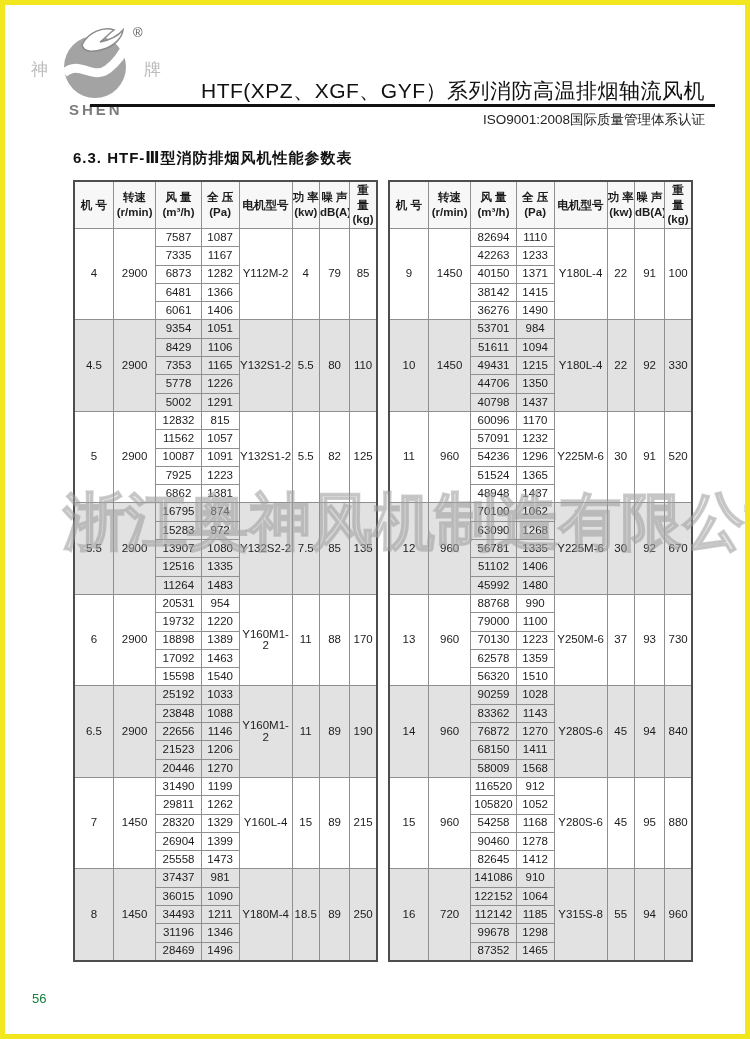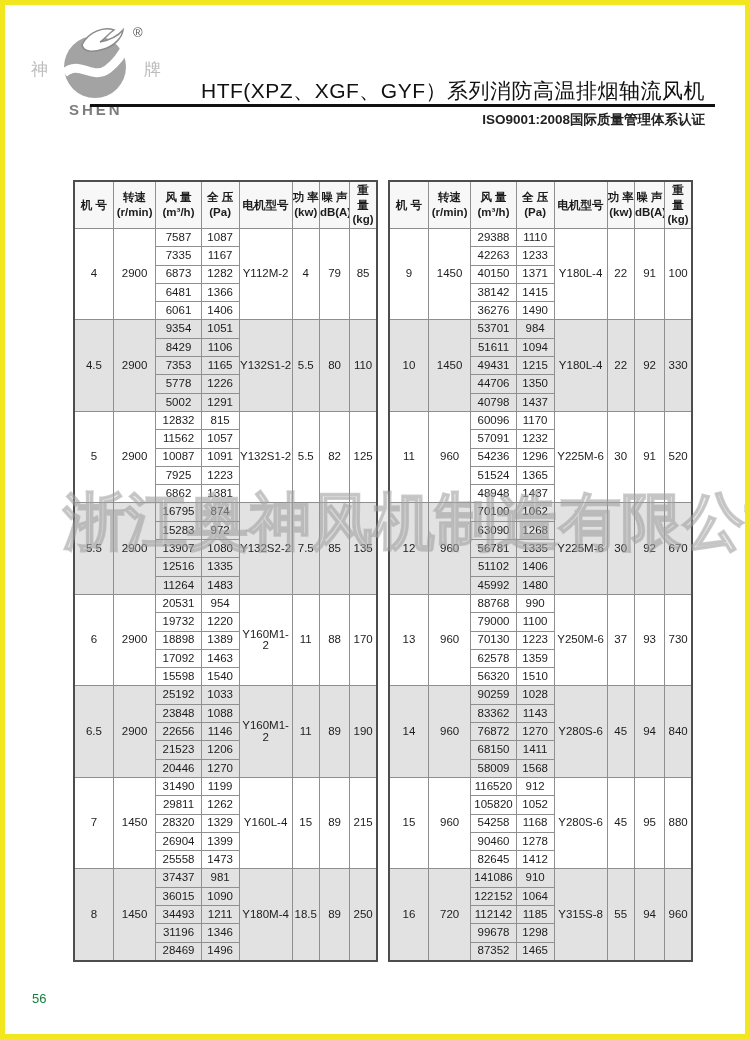--- a/index.html
+++ b/index.html
@@ -4,21 +4,21 @@
 <style>
   html,body{margin:0;padding:0;background:#fff;}
   .page{position:relative;width:750px;height:1039px;box-sizing:border-box;
         background:#fff;border:5px solid #f2e71e;overflow:hidden;
         font-family:"Liberation Sans","DejaVu Sans",sans-serif;}
   
   .logo{position:absolute;left:22px;top:18px;width:140px;height:100px;}
   .title-rule{position:absolute;left:85px;top:99px;width:625px;height:3px;background:#111;}
   .page-title{position:absolute;right:40px;top:72px;font-size:21px;font-weight:normal;
               color:#111;white-space:nowrap;letter-spacing:.5px;}
-  .iso{position:absolute;right:40px;top:106px;font-size:13.5px;font-weight:bold;color:#222;}
+  .iso{position:absolute;right:40px;top:106px;font-size:13.5px;font-weight:normal;color:#222;}
   .section-heading{position:absolute;left:68px;top:144px;font-size:15px;font-weight:bold;
                    color:#111;letter-spacing:1px;}
   
   table.perf{position:absolute;top:175px;width:305px;border-collapse:collapse;
              table-layout:fixed;background:#fff;border:2px solid #4d4d4d;}
   #table-left{left:68px;} #table-right{left:383px;}
   .perf th,.perf td{border:1px solid #8f8f8f;text-align:center;vertical-align:middle;
                     padding:0;color:#1c1c1c;overflow:hidden;}
   .perf th{height:46px;font-size:11.5px;font-weight:bold;line-height:1.3;background:#f7f7f7;}
   .perf td{height:17.3px;font-size:11.5px;line-height:1;}
@@ -44,20 +44,21 @@
       <path d="M55 22 C61 9 77 3 87 7 C81 11 79 15 73 19 C83 17 91 13 96 7 C95 15 87 23 77 26 C67 29 57 30 55 22 Z" fill="#ffffff" stroke="#8a8a8a" stroke-width="1.5"></path>
       <text x="106" y="14" font-size="13" fill="#555">®</text>
       <text x="42" y="92" font-size="15" font-weight="bold" fill="#7d7d7d" letter-spacing="3">SHEN</text>
     </svg>
   </div>
 
   <div class="page-title">HTF(XPZ、XGF、GYF）系列消防高温排烟轴流风机</div>
   <div class="title-rule"></div>
   <div class="iso">ISO9001:2008国际质量管理体系认证</div>
 
+  <div class="section-heading">6.3. HTF-Ⅲ型消防排烟风机性能参数表</div>
 
   <table class="perf" id="table-left">
     <colgroup>
       <col style="width:13%">
         <col style="width:14%">
         <col style="width:15%">
         <col style="width:12.5%">
       <col style="width:17.5%">
         <col style="width:9%">
         <col style="width:10%">
@@ -351,21 +352,21 @@
           <th>
             <div>重 量</div>
             <div>(kg)</div>
           </th>
         </tr>
       </thead>
       <tbody>
         <tr>
           <td rowspan="5">9</td>
           <td rowspan="5">1450</td>
-          <td>29388</td>
+          <td>82694</td>
           <td>1110</td>
           <td rowspan="5">Y180L-4</td>
           <td rowspan="5">22</td>
           <td rowspan="5">91</td>
           <td rowspan="5">100</td>
         </tr>
         <tr>
           <td>42263</td>
           <td>1233</td>
         </tr>

